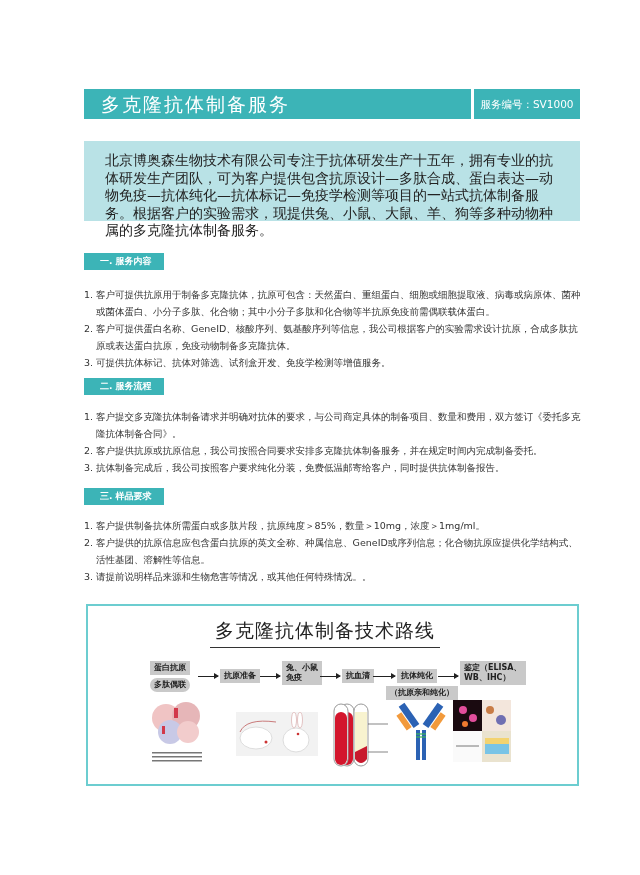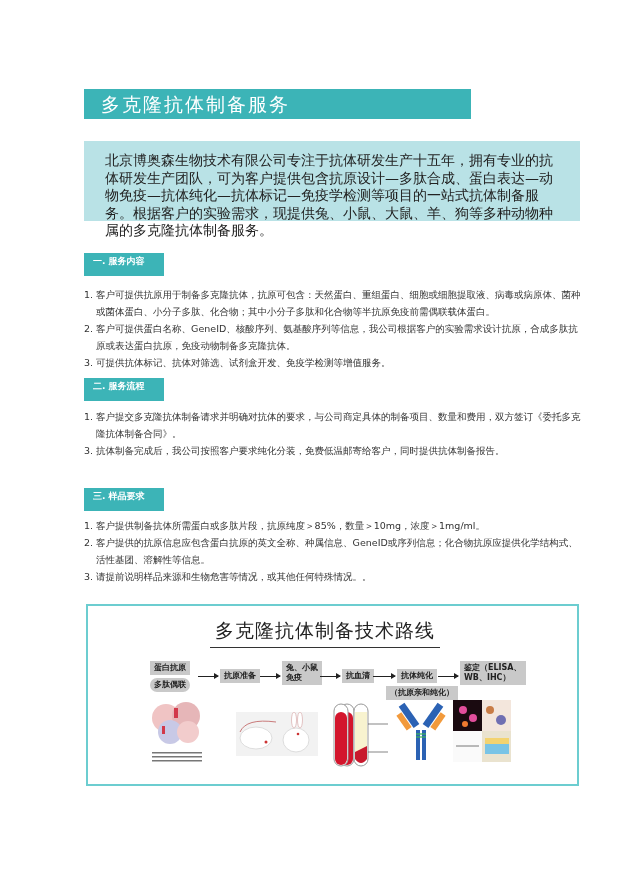--- a/index.html
+++ b/index.html
@@ -5,52 +5,54 @@
   * { box-sizing: border-box; margin: 0; padding: 0; }
   html, body { width: 640px; height: 875px; background: #ffffff; overflow: hidden; }
   body { font-family: "DejaVu Sans", "Liberation Sans", sans-serif; color: #333; position: relative; }
 
   .header { position: absolute; left: 84px; top: 89px; width: 496px; height: 30px; display: flex; }
   .header .title-bar { background: #3cb4b7; width: 387px; height: 30px; color: #fff; font-size: 19px; line-height: 30px; padding-left: 17px; letter-spacing: 2px; }
   .header .code-bar { background: #3cb4b7; margin-left: 3px; flex: 1; height: 30px; color: #fff; font-size: 10.5px; line-height: 30px; text-align: center; }
 
   .intro { position: absolute; left: 84px; top: 141px; width: 496px; height: 80px; background: #b9e2e6; padding: 11px 18px 0 21px; font-size: 14px; line-height: 17.5px; color: #222; }
 
-  .section-tag { position: absolute; left: 84px; width: 80px; height: 23px; background: #3cb4b7; color: #fff; font-size: 9px; line-height: 17px; padding-left: 9px; font-weight: bold; }
+  .section-tag { position: absolute; left: 84px; width: 80px; height: 17px; background: #3cb4b7; color: #fff; font-size: 9px; line-height: 17px; padding-left: 16px; font-weight: bold; }
   .list { position: absolute; left: 84px; width: 500px; font-size: 9.5px; line-height: 17px; color: #333; }
   .list .item { padding-left: 12px; text-indent: -12px; }
 
   .route-box { position: absolute; left: 86px; top: 604px; width: 493px; height: 182px; border: 2px solid #6ccdd0; background: #fff; }
   .route-title { position: absolute; left: 122px; top: 12px; width: 230px; text-align: center; font-size: 19px; color: #222; border-bottom: 1.5px solid #333; padding-bottom: 3px; letter-spacing: 1px; }
 
   .step { position: absolute; background: #c9c9c9; color: #222; font-size: 8px; line-height: 10px; padding: 2px 4px; font-weight: bold; }
   .arrow { position: absolute; height: 1px; background: #222; }
   .arrow::after { content: ""; position: absolute; right: -1px; top: -3px; border-left: 5px solid #222; border-top: 3.5px solid transparent; border-bottom: 3.5px solid transparent; }
 
   .img { position: absolute; }
 </style>
 </head>
 <body>
 
 <div class="header">
   <div class="title-bar">多克隆抗体制备服务</div>
+  <div class="code-bar">服务编号：SV1000</div>
 </div>
 
 <div class="intro">北京博奥森生物技术有限公司专注于抗体研发生产十五年，拥有专业的抗体研发生产团队，可为客户提供包含抗原设计—多肽合成、蛋白表达—动物免疫—抗体纯化—抗体标记—免疫学检测等项目的一站式抗体制备服务。根据客户的实验需求，现提供兔、小鼠、大鼠、羊、狗等多种动物种属的多克隆抗体制备服务。</div>
 
 <div class="section-tag" style="top:253px;">一. 服务内容</div>
 <div class="list" style="top:286px;">
   <div class="item">1. 客户可提供抗原用于制备多克隆抗体，抗原可包含：天然蛋白、重组蛋白、细胞或细胞提取液、病毒或病原体、菌种或菌体蛋白、小分子多肽、化合物；其中小分子多肽和化合物等半抗原免疫前需偶联载体蛋白。</div>
   <div class="item">2. 客户可提供蛋白名称、GeneID、核酸序列、氨基酸序列等信息，我公司根据客户的实验需求设计抗原，合成多肽抗原或表达蛋白抗原，免疫动物制备多克隆抗体。</div>
   <div class="item">3. 可提供抗体标记、抗体对筛选、试剂盒开发、免疫学检测等增值服务。</div>
 </div>
 
 <div class="section-tag" style="top:378px;">二. 服务流程</div>
 <div class="list" style="top:408px;">
   <div class="item">1. 客户提交多克隆抗体制备请求并明确对抗体的要求，与公司商定具体的制备项目、数量和费用，双方签订《委托多克隆抗体制备合同》。</div>
+  <div class="item">2. 客户提供抗原或抗原信息，我公司按照合同要求安排多克隆抗体制备服务，并在规定时间内完成制备委托。</div>
   <div class="item">3. 抗体制备完成后，我公司按照客户要求纯化分装，免费低温邮寄给客户，同时提供抗体制备报告。</div>
 </div>
 
 <div class="section-tag" style="top:488px;">三. 样品要求</div>
 <div class="list" style="top:517px;">
   <div class="item">1. 客户提供制备抗体所需蛋白或多肽片段，抗原纯度＞85%，数量＞10mg，浓度＞1mg/ml。</div>
   <div class="item">2. 客户提供的抗原信息应包含蛋白抗原的英文全称、种属信息、GeneID或序列信息；化合物抗原应提供化学结构式、活性基团、溶解性等信息。</div>
   <div class="item">3. 请提前说明样品来源和生物危害等情况，或其他任何特殊情况。。</div>
 </div>
 

